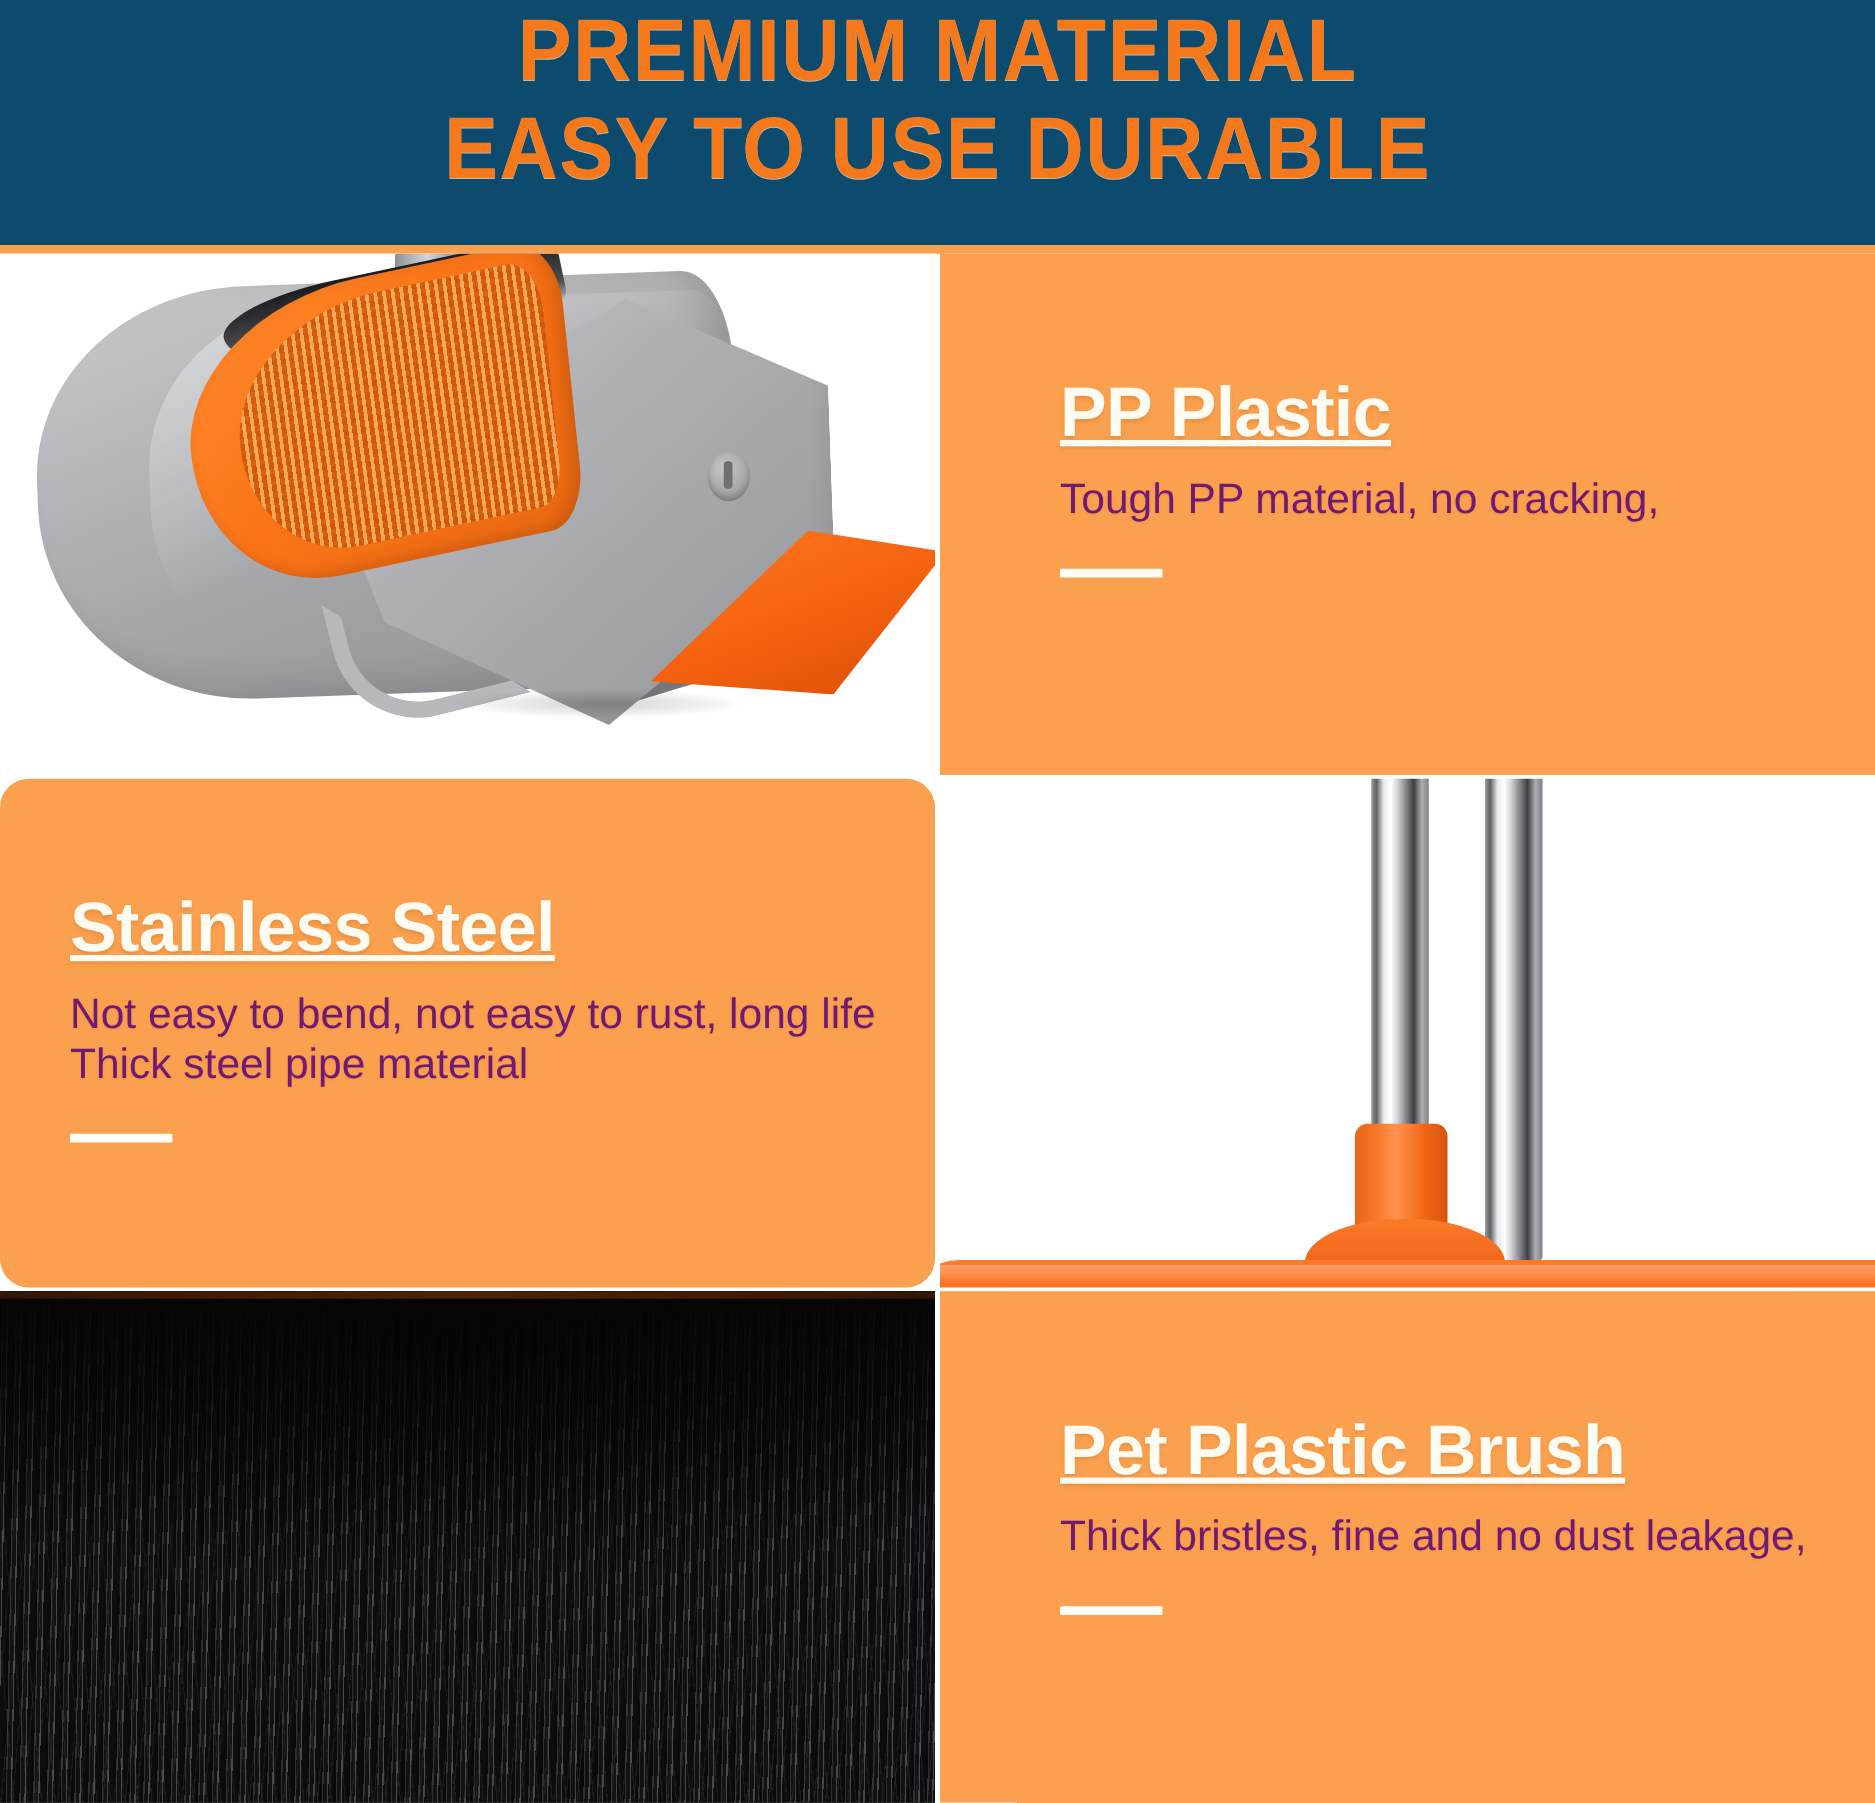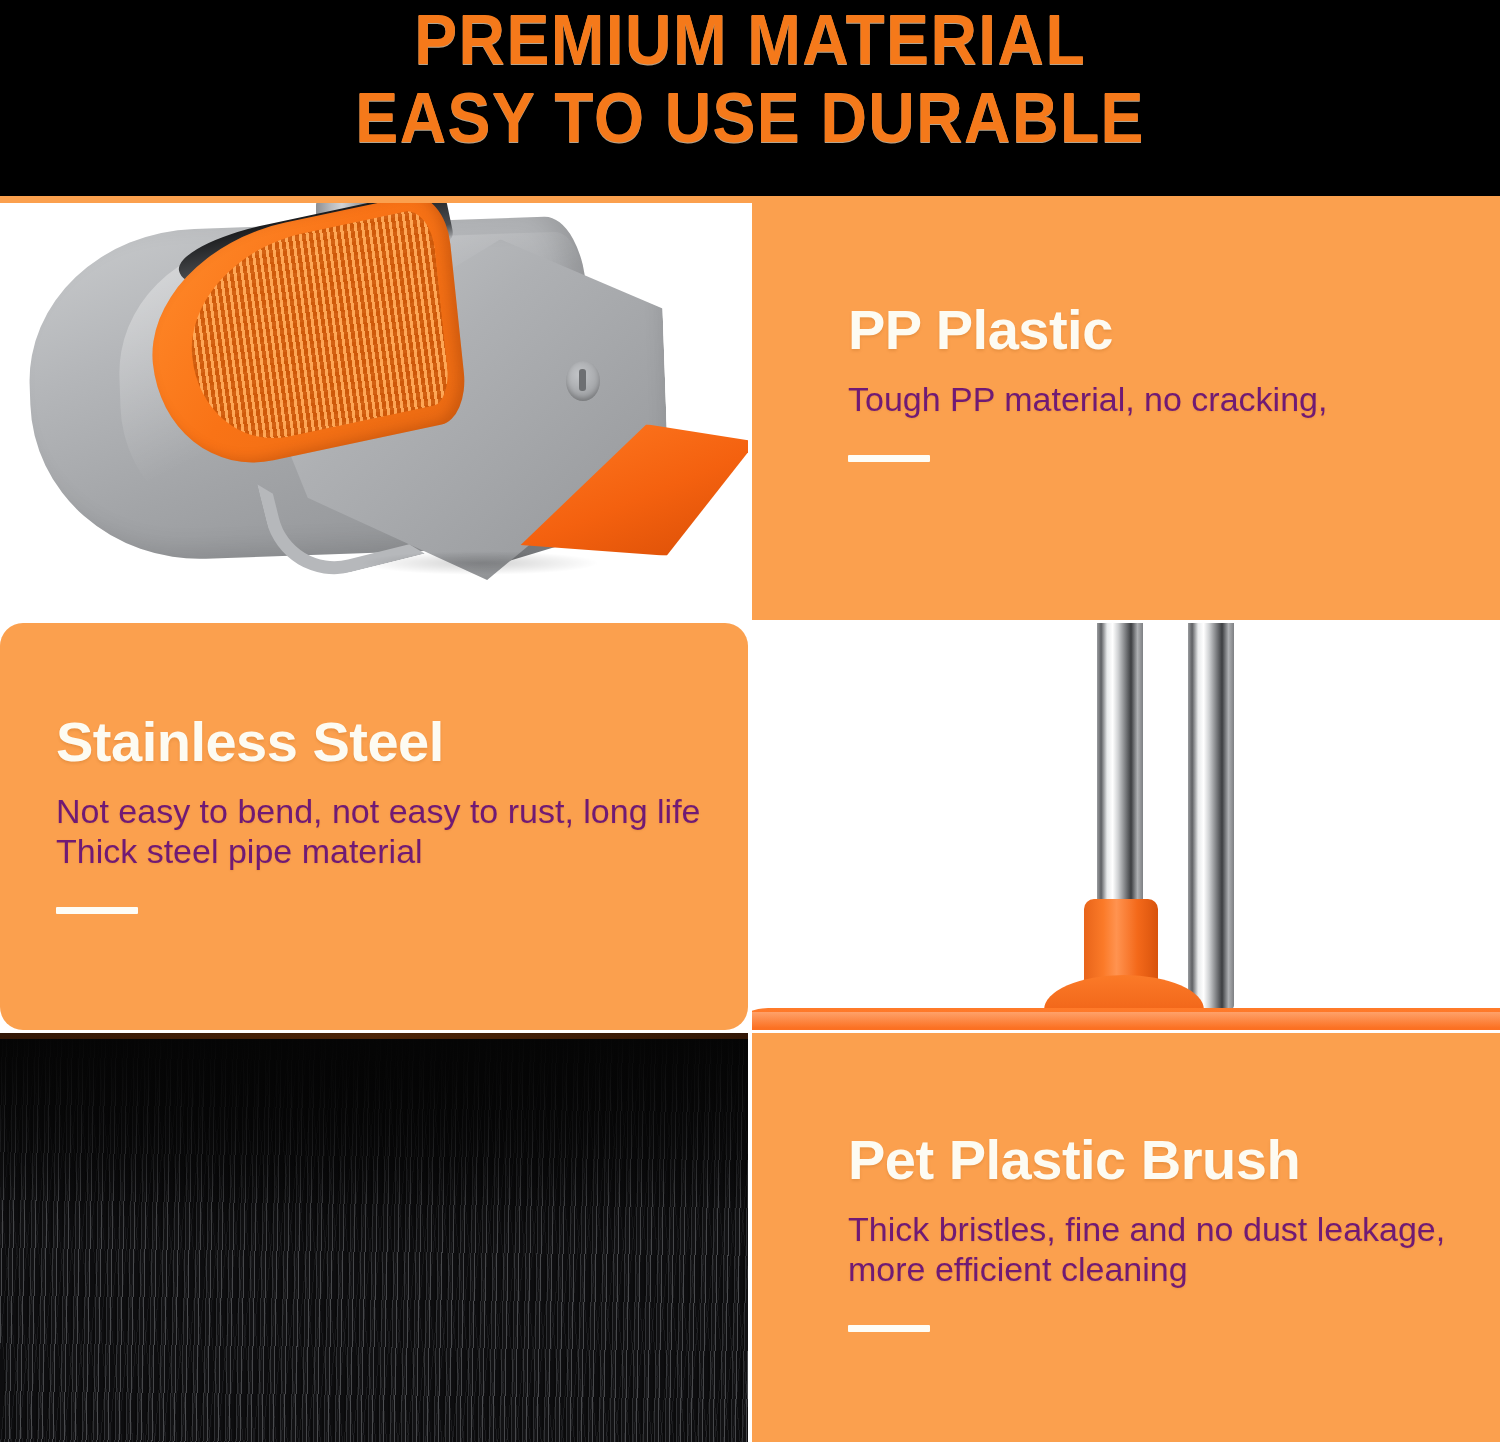--- a/index.html
+++ b/index.html
@@ -6,21 +6,21 @@
   body{
     font-family:"Liberation Sans", sans-serif;
     width:1500px;height:1442px;overflow:hidden;
     -webkit-font-smoothing:antialiased;
   }
   .page{position:relative;width:1500px;height:1442px;background:#fff;}
 
   
   .header{
     position:absolute;left:0;top:0;width:1500px;height:197px;
-    background:#000000;
+    background:#0c4a6e;
     display:flex;flex-direction:column;align-items:center;justify-content:flex-start;
     padding-top:2px;box-sizing:border-box;
   }
   .header-line{
     color:#F5791A;
     font-family:"Liberation Sans", sans-serif;
     font-weight:bold;
     font-size:68px;
     line-height:76px;
     letter-spacing:1.5px;
@@ -50,20 +50,21 @@
   
   .panel{position:absolute;left:96px;right:40px;top:0;}
   .panel .ptitle{
     color:#FDFBF2;
     font-weight:bold;
     font-size:56px;
     line-height:62px;
     letter-spacing:-0.5px;
     margin:0;
     text-shadow:0 2px 3px rgba(150,80,10,.18);
+    text-decoration:underline;
   }
   .panel .pdesc{
     color:#701a75;
     font-size:34px;
     line-height:40px;
     margin:0;
     padding-top:18px;
     text-shadow:0 1px 2px rgba(150,80,10,.15);
   }
   .panel .pdash{
@@ -286,20 +287,19 @@
         <div class="bristles-top-shade"></div>
         <div class="bristles-tint"></div>
       </div>
     </div>
 
     <div class="cell c-br">
       <div class="panel">
         <div class="ptitle">Pet Plastic Brush</div>
         <div class="pdesc">
           <div>Thick bristles, fine and no dust leakage,</div>
-          <div>more efficient cleaning</div>
         </div>
         <div class="pdash"></div>
       </div>
     </div>
 
   </div>
 </div>
 
 </body></html>

